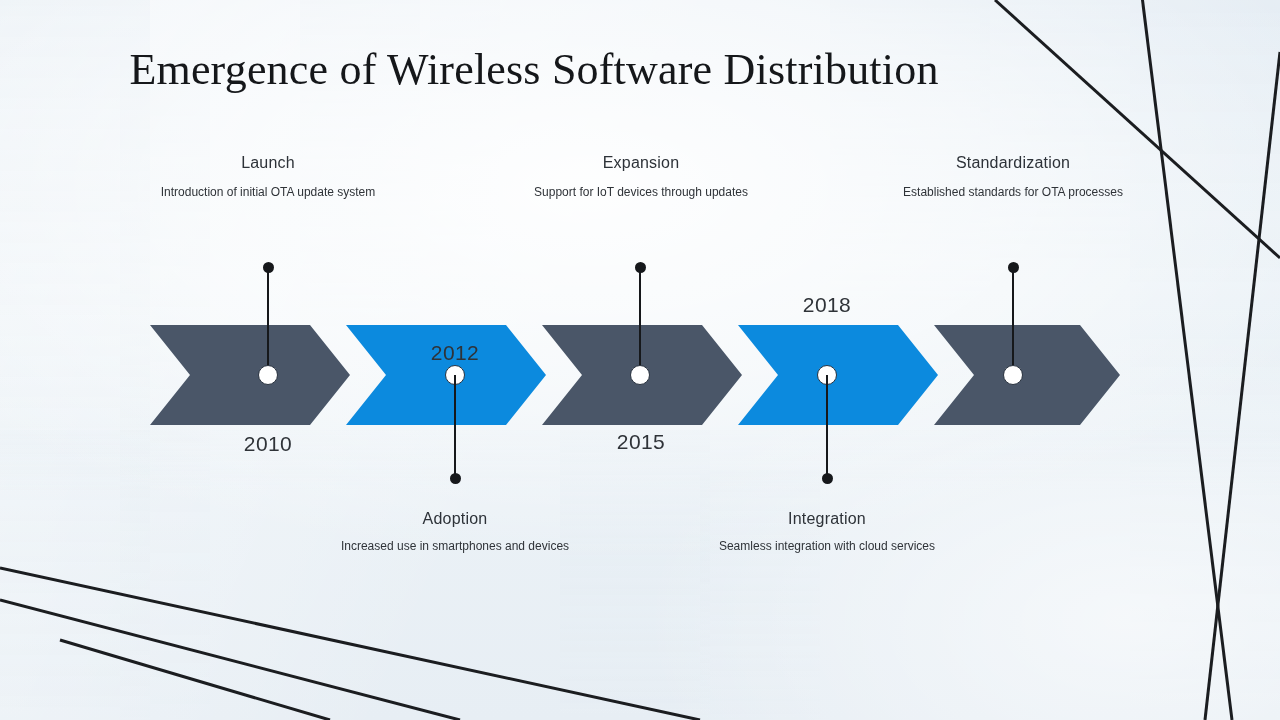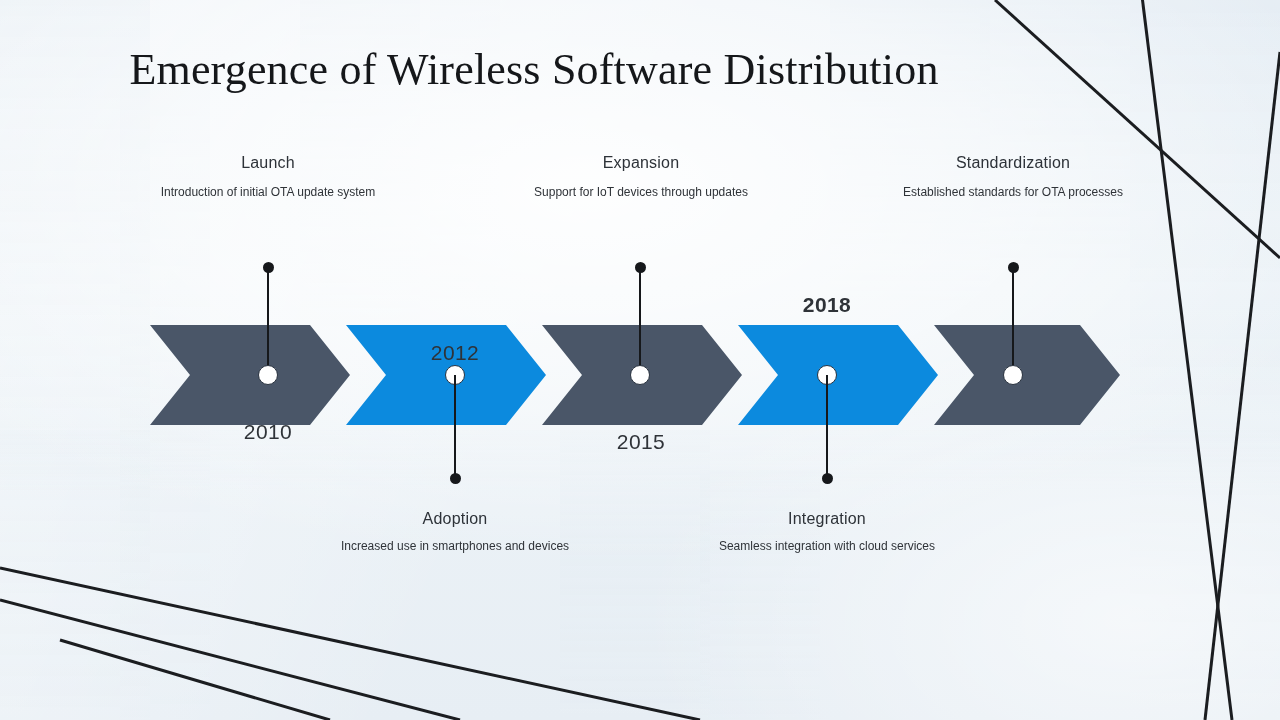--- a/index.html
+++ b/index.html
@@ -185,24 +185,24 @@
   <div class="node" style="left:630px; top:365px;"></div>
 
   <div class="node" style="left:817px; top:365px;"></div>
   <div class="conn" style="left:826px; top:375px; height:105px;"></div>
   <div class="conn-dot" style="left:822px; top:473px;"></div>
 
   <div class="conn-dot" style="left:1008px; top:262px;"></div>
   <div class="conn" style="left:1012px; top:267px; height:108px;"></div>
   <div class="node" style="left:1003px; top:365px;"></div>
 
-  <div class="year" style="left:188px; top:420px;">2010</div>
+  <div class="year" style="left:188px; top:432px;">2010</div>
   <div class="year" style="left:375px; top:293px;margin-top:48px;">2012</div>
   <div class="year" style="left:561px; top:430px;">2015</div>
-  <div class="year" style="left:747px; top:293px;font-weight:bold;">2018</div>
+  <div class="year" style="left:747px; top:293px;">2018</div>
 
   <div class="callout above" style="left:153px; top:153px;">
     <div class="c-title">Launch</div>
     <div class="c-desc">Introduction of initial OTA update system</div>
   </div>
 
   <div class="callout above" style="left:526px; top:153px;">
     <div class="c-title">Expansion</div>
     <div class="c-desc">Support for IoT devices through updates</div>
   </div>

